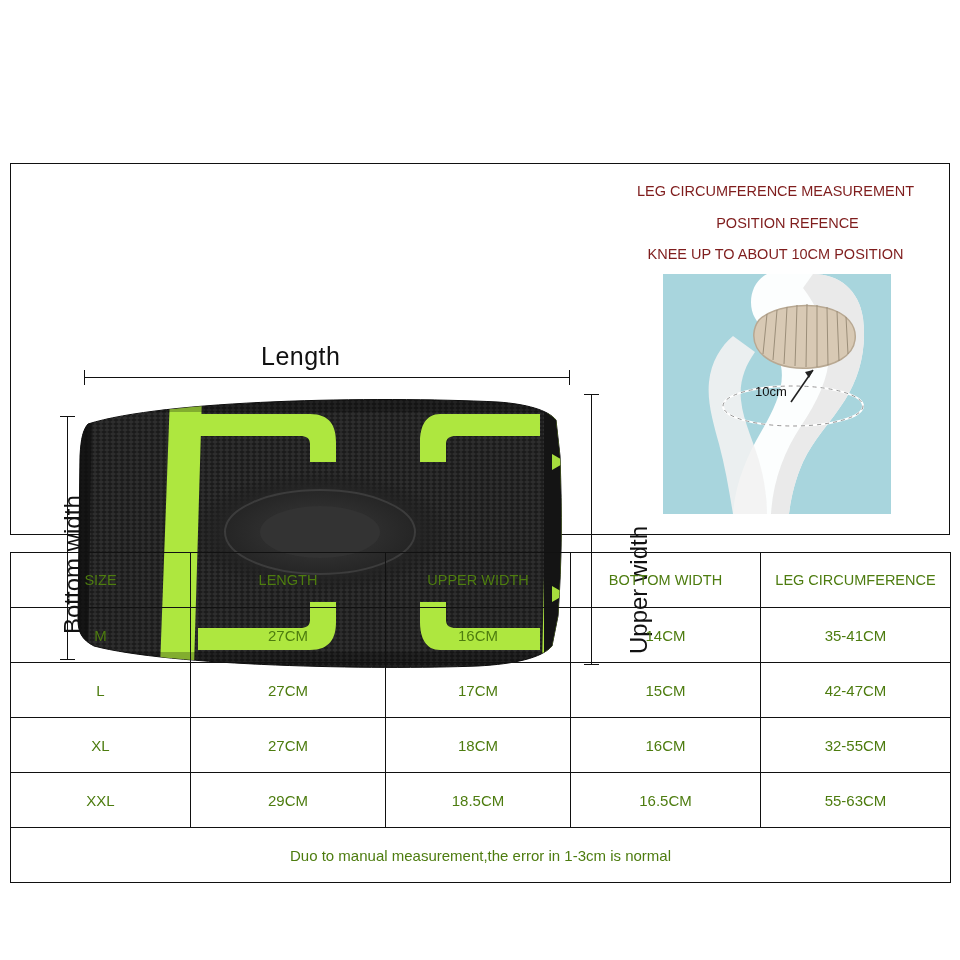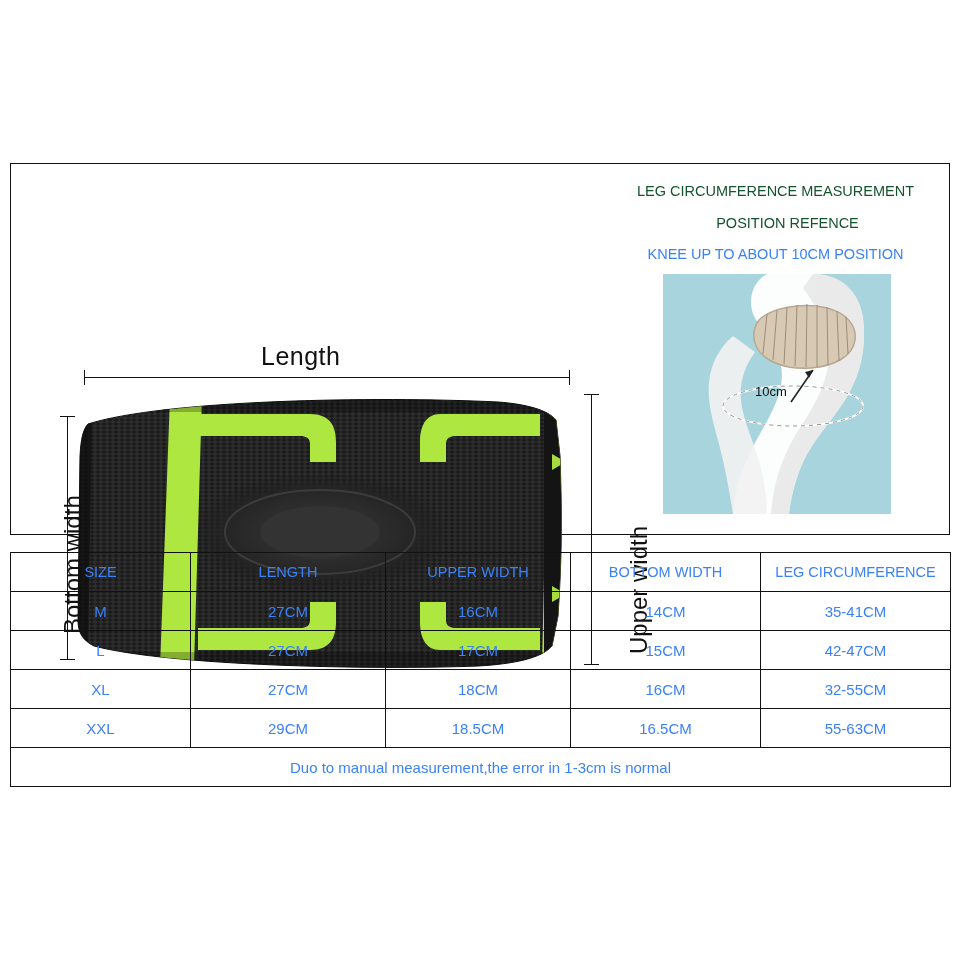--- a/index.html
+++ b/index.html
@@ -138,28 +138,28 @@
   .right-panel {
     position: absolute;
     left: 590px;
     top: 0;
     width: 349px;
     height: 370px;
   }
   .rp-line {
     text-align: center;
     font-size: 14.5px;
-    color: #14532d;
+    color: #7f1d1d;
     line-height: 1.1;
   }
   .rp-line.l1 { position: absolute; left: 0; top: 20px; width: 349px; }
   .rp-line.l2 { position: absolute; left: 12px; top: 52px; width: 349px; }
   .rp-line.l3 {
     position: absolute; left: 0; top: 83px; width: 349px;
-    color: #3b82f6;
+    color: #7f1d1d;
   }
   .photo {
     position: absolute;
     left: 62px;
     top: 110px;
     width: 228px;
     height: 240px;
     background: #eab308;
     overflow: hidden;
   }
@@ -176,22 +176,22 @@
     width: 940px;
     table-layout: fixed;
   }
   table.size-table th,
   table.size-table td {
     border: 1px solid #111;
     height: 38px;
     text-align: center;
     font-size: 15px;
     font-weight: normal;
-    color: #3b82f6;
-    padding: 0;
+    color: #4d7c0f;
+    padding: 8px;
   }
   table.size-table th { font-size: 14.5px; }
   .col-size { width: 180px; }
   .col-len  { width: 195px; }
   .col-uw   { width: 185px; }
   .col-bw   { width: 190px; }
   .col-lc   { width: 190px; }
   .note-row td {
     text-align: left;
     padding-left: 10px;

